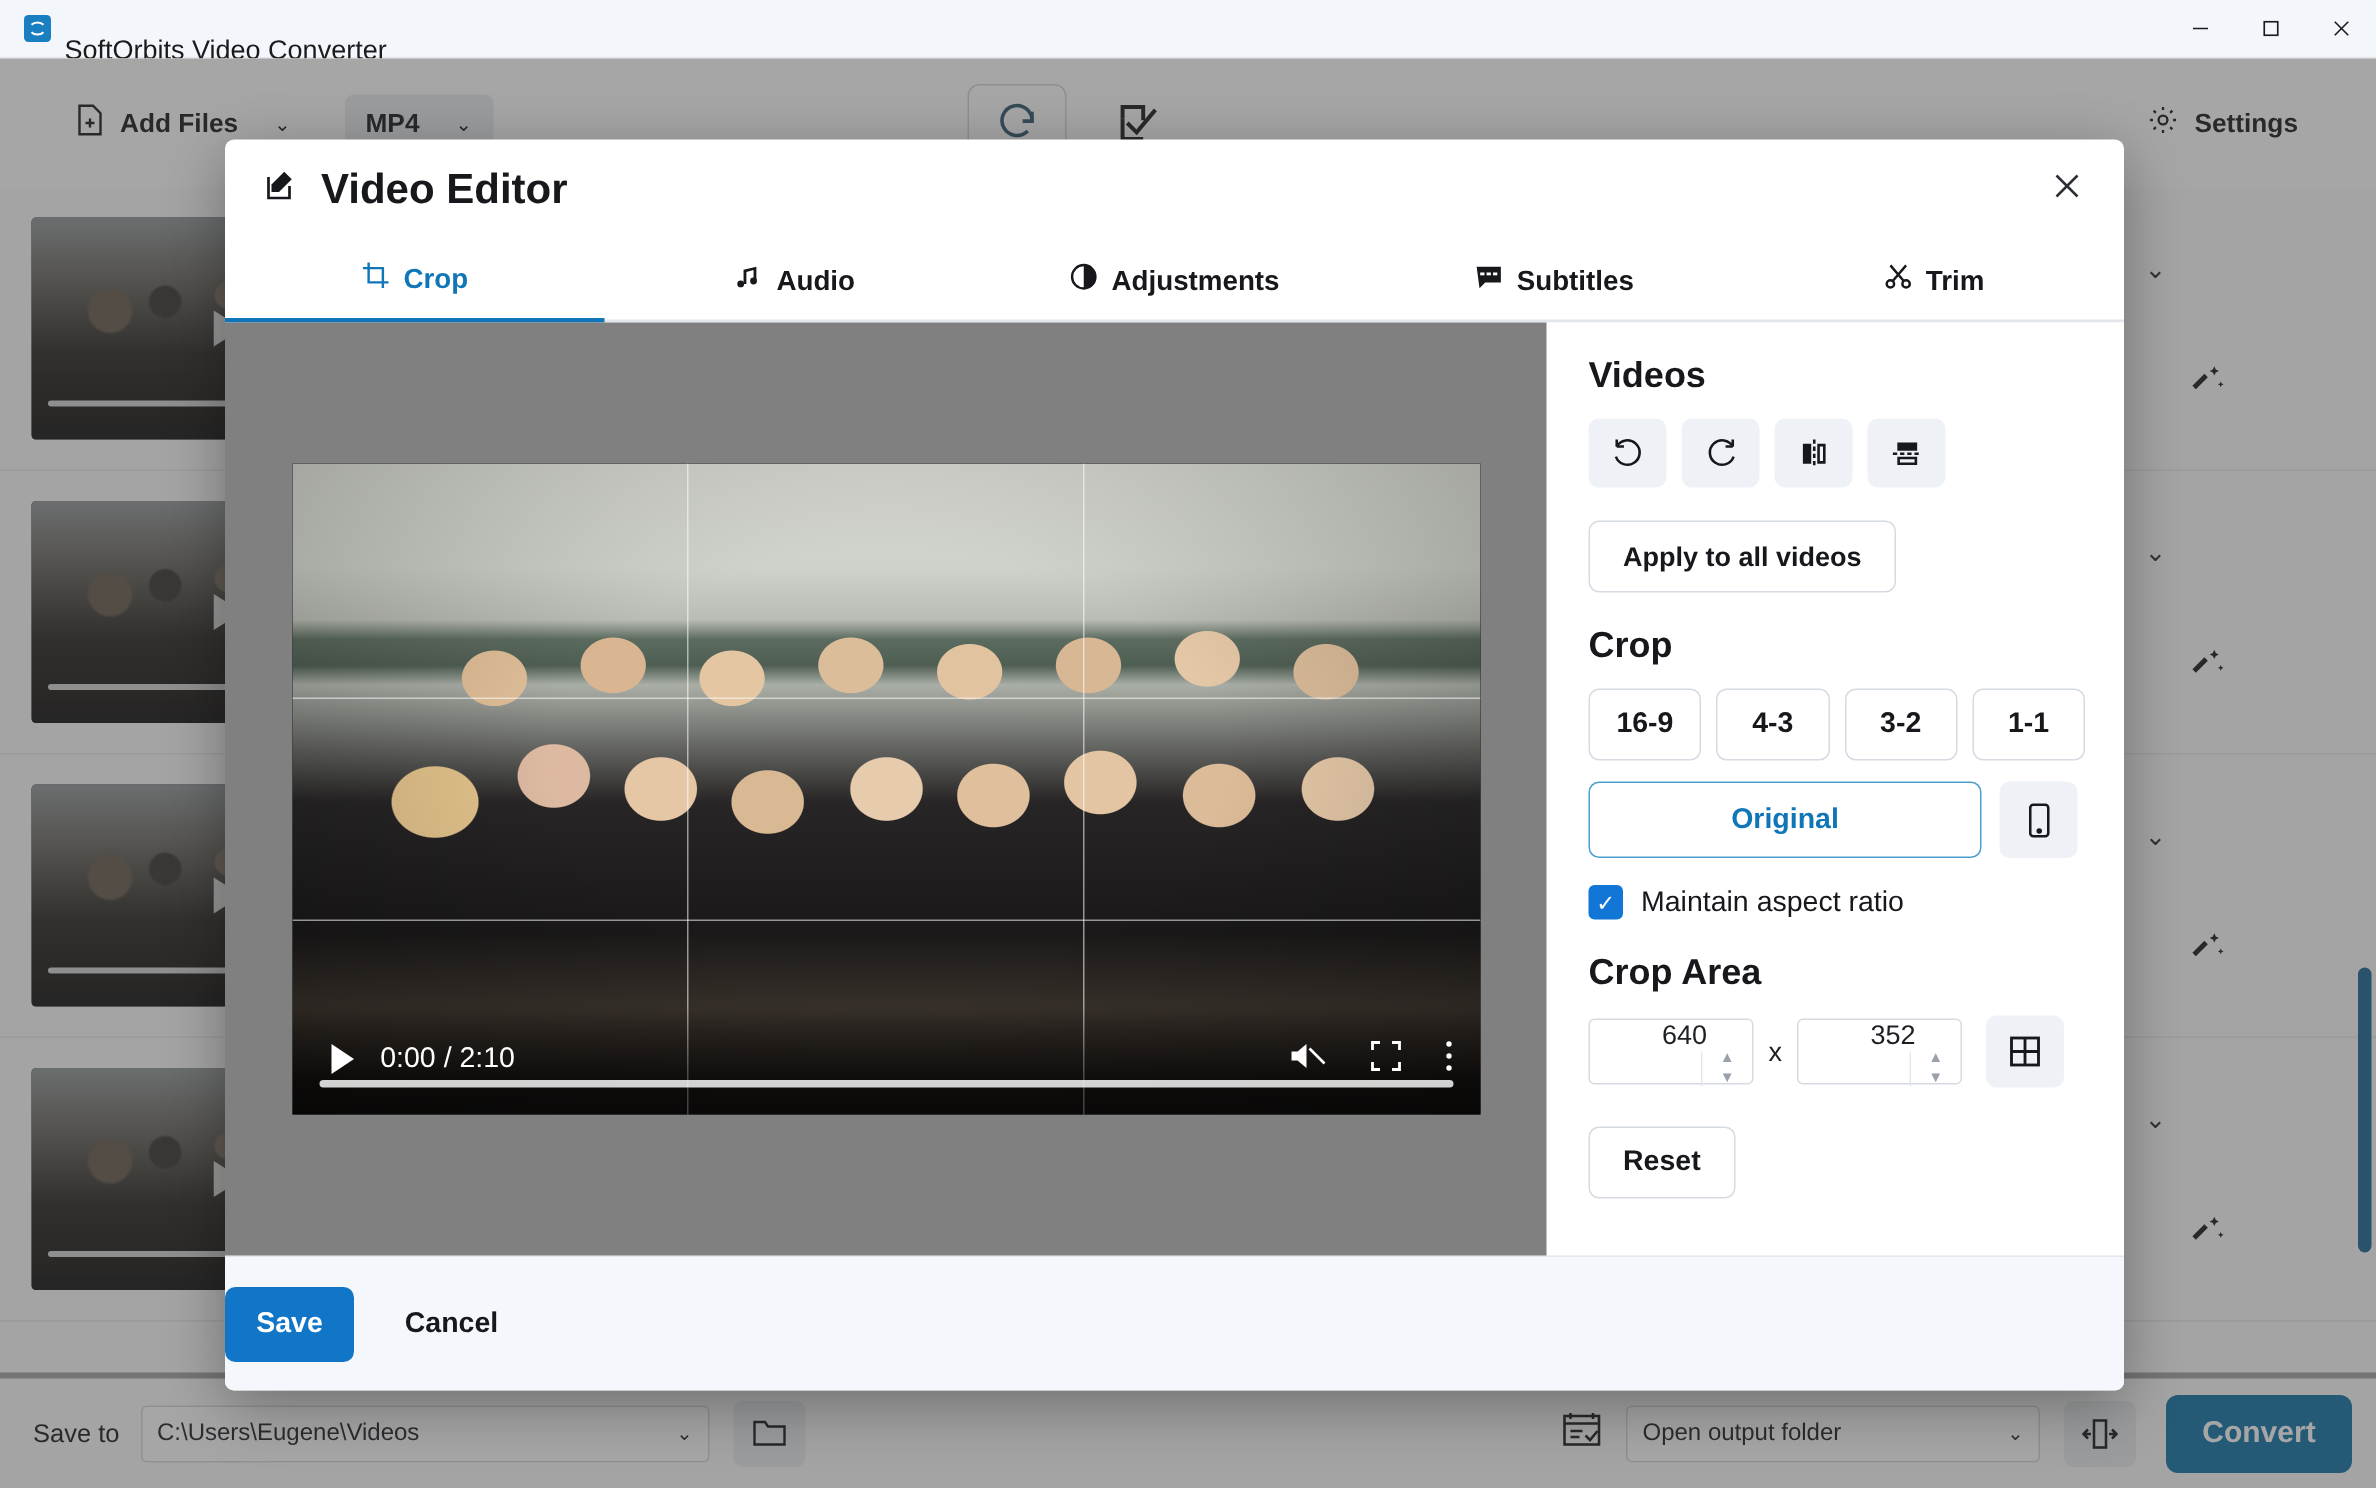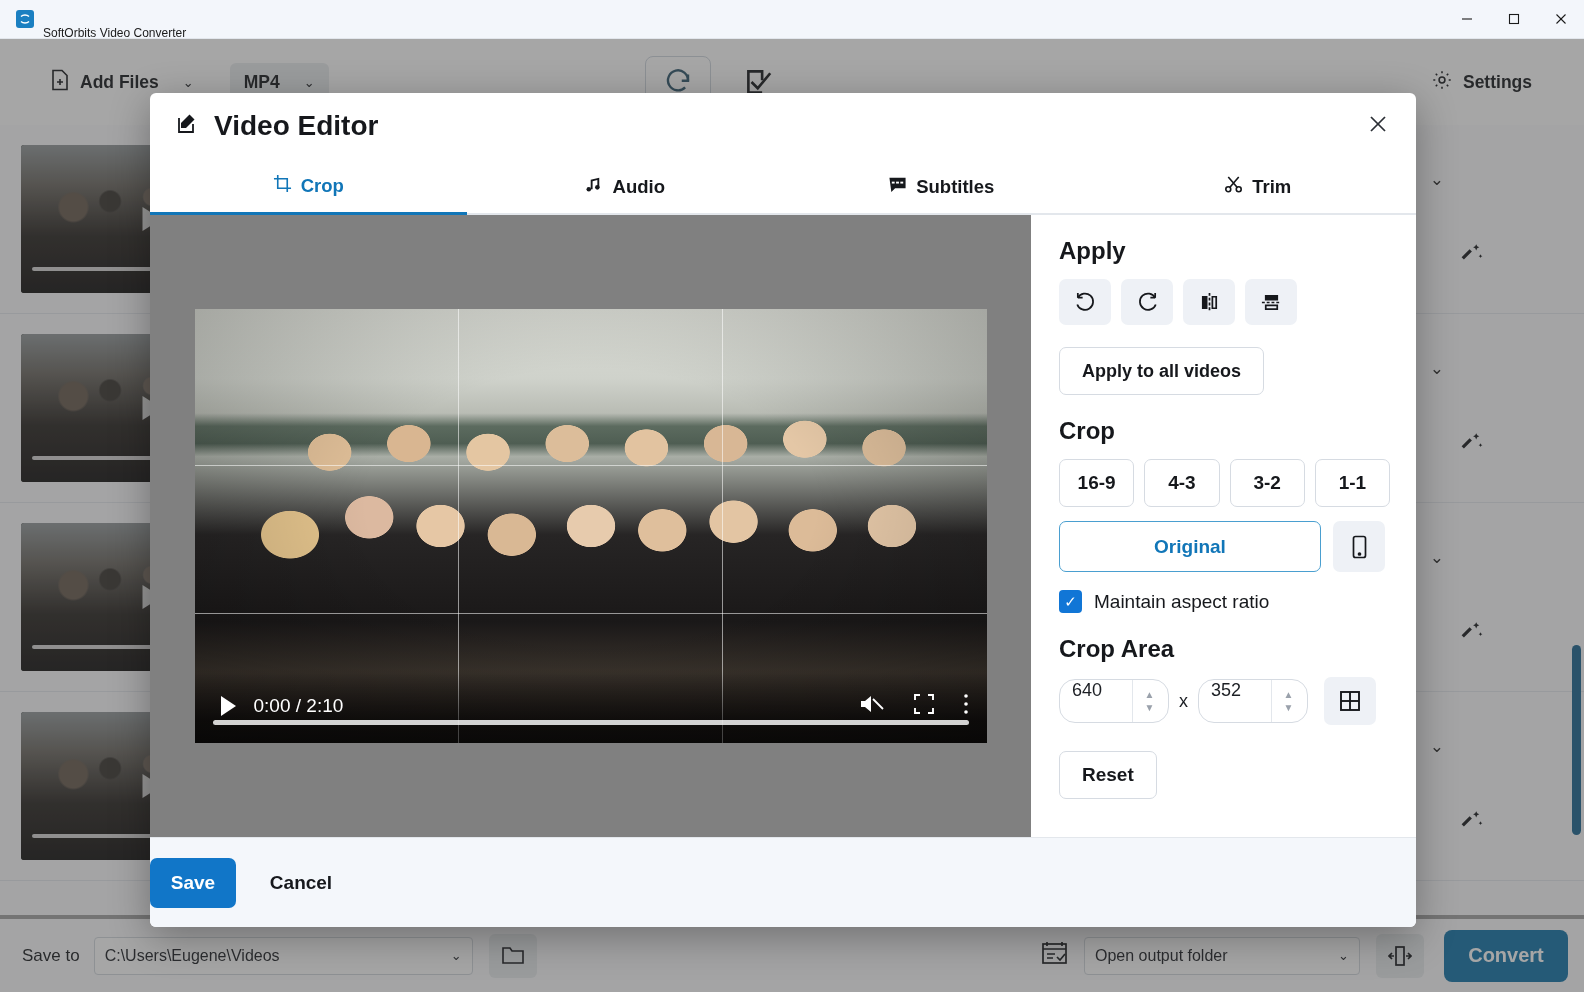--- a/index.html
+++ b/index.html
@@ -17,21 +17,21 @@
     background: #f3f6fb;
     display: flex; align-items: center;
     border-bottom: 1px solid #e2e6ec;
   }
   .tb-icon {
     width: 18px; height: 18px; margin-left: 16px; margin-right: 9px;
     background: #1a7fc1; border-radius: 3px;
     display: flex; align-items: center; justify-content: center;
     color: #fff; font-size: 11px; font-weight: bold;
   }
-  .tb-title { font-size: 12px; color: #1b1b1b; margin-top: 28px; }
+  .tb-title { font-size: 18px; color: #1b1b1b; margin-top: 28px; }
   .tb-winbtns { margin-left: auto; display: flex; height: 39px; }
   .tb-winbtn {
     width: 47px; height: 39px; display: flex; align-items: center;
     justify-content: center; color: #1b1b1b;
   }
 
   
   .appbody {
     position: absolute; top: 39px; left: 0; width: 1584px; height: 953px;
     background: #fbfcfd;
@@ -237,22 +237,22 @@
     display:flex; align-items:center; justify-content:center; cursor:pointer;
   }
   .checkrow { display:flex; align-items:center; gap: 12px; margin-bottom: 22px; cursor:pointer; }
   .cbox {
     width: 23px; height: 23px; background:#1176d6; border-radius:4px;
     display:flex; align-items:center; justify-content:center; color:#fff; font-size:15px;
   }
   .checkrow span.lbl { font-size: 19px; color:#16181c; }
   .numrow { display:flex; align-items:center; gap: 10px; margin-bottom: 26px; }
   .spin {
-    width: 110px; height: 44px; border:1px solid #d6dbe2; border-radius:16px;
-    display:flex; align-items:flex-start; background:#fff;
+    width: 110px; height: 44px; border:1px solid #d6dbe2; border-radius:4px;
+    display:flex; align-items:flex-end; background:#fff;flex-direction:column;
   }
   .spin input {
     width: 72px; border:none; outline:none; font-size: 18px; color:#1c1f24;
     padding-left: 12px; background: transparent; font-family:"Liberation Sans",sans-serif;
   }
   .spinarrows {
     width: 34px; height: 42px; border-left:1px solid #e3e7ec;
     display:flex; flex-direction:column; align-items:center; justify-content:center; gap:3px;
   }
   .sarrow { color:#9aa1ab; font-size: 10px; line-height:1; cursor:pointer; }
@@ -481,20 +481,29 @@
       </div>
       <div class="tab">
         <span>
           <svg width="19" height="19" viewBox="0 0 20 20" fill="#16181c">
               <circle cx="4" cy="15" r="2.4"></circle>
               <circle cx="13" cy="13" r="2.4"></circle>
               <path d="M6 15V5l9-2v10h-2V5.2L8 6.6V15z"></path>
             </svg>
         </span>
         <span>Audio</span>
+      </div>
+      <div class="tab">
+        <span>
+          <svg width="19" height="19" viewBox="0 0 20 20">
+              <circle cx="10" cy="10" r="8.2" fill="none" stroke="#16181c" stroke-width="1.7"></circle>
+              <path d="M10 1.8a8.2 8.2 0 0 1 0 16.4z" fill="#16181c"></path>
+            </svg>
+        </span>
+        <span>Adjustments</span>
       </div>
       <div class="tab">
         <span>
           <svg width="19" height="19" viewBox="0 0 20 20" fill="#16181c">
               <path d="M1.5 3h17v11h-11l-4 4z"></path>
               <rect x="4" y="7" width="3" height="2" fill="#fff"></rect>
               <rect x="8.5" y="7" width="3" height="2" fill="#fff"></rect>
               <rect x="13" y="7" width="3" height="2" fill="#fff"></rect>
             </svg>
         </span>
@@ -545,21 +554,21 @@
                     <circle cx="3" cy="20" r="1.8"></circle>
                   </svg>
               </span>
             </div>
           </div>
           <div class="pbar"></div>
         </div>
       </div>
 
       <div class="panel">
-        <div class="sect-title">Apply</div>
+        <div class="sect-title">Videos</div>
         <div class="iconrow">
           <button class="sqbtn">
             <svg width="23" height="23" viewBox="0 0 24 24" fill="none" stroke="#16181c" stroke-width="1.8">
                 <path d="M4 7V2m0 5h5"></path>
                 <path d="M4 7a8.5 8.5 0 1 1-.6 7"></path>
               </svg>
           </button>
           <button class="sqbtn">
             <svg width="23" height="23" viewBox="0 0 24 24" fill="none" stroke="#16181c" stroke-width="1.8">
                 <path d="M20 7V2m0 5h-5"></path>

